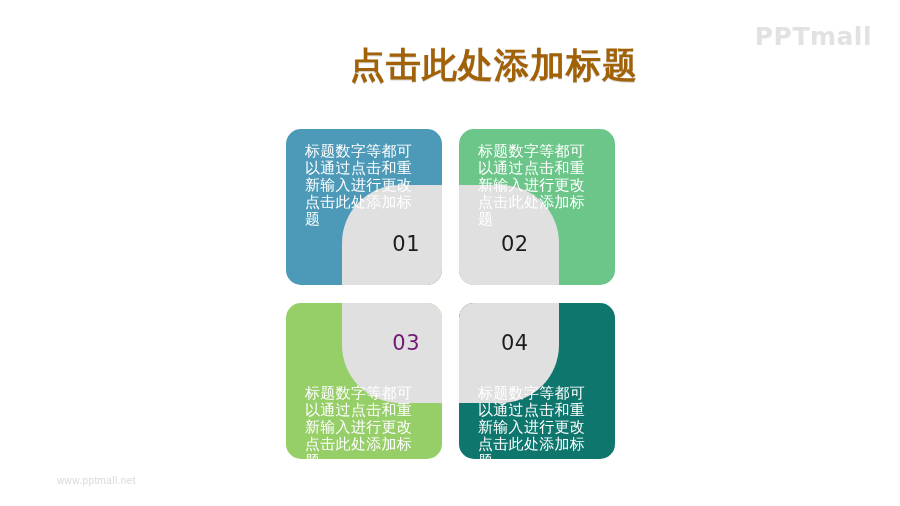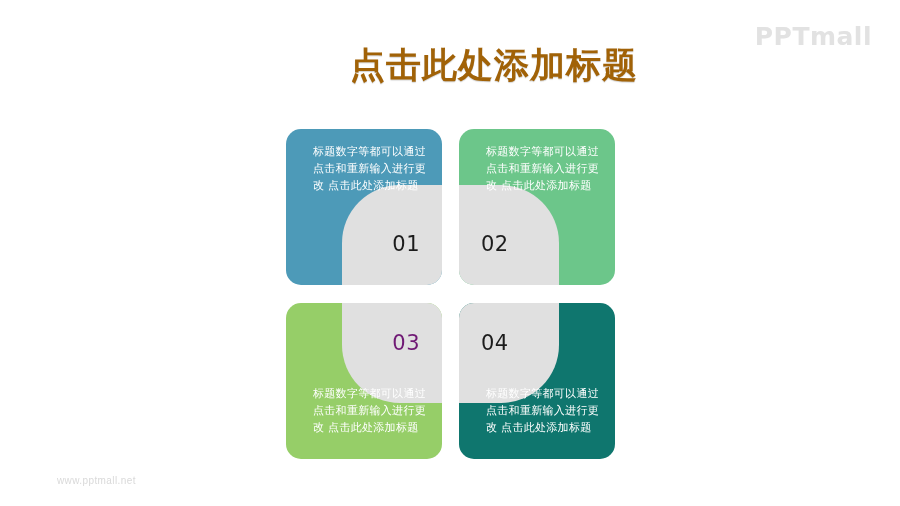--- a/index.html
+++ b/index.html
@@ -102,38 +102,38 @@
   }
 
   .quad-number {
     position: absolute;
     font-size: 21px;
     color: #1c1c1c;
     font-family: "DejaVu Sans", "Liberation Sans", sans-serif;
     font-weight: 400;
     letter-spacing: 0.5px;
     line-height: 1;
+    margin-left: 20px;
   }
   .pos-tl .quad-number { right: 22px; bottom: 30px; }
   .pos-tr .quad-number { left: 22px;  bottom: 30px; }
   .pos-bl .quad-number { right: 22px; top: 30px; }
   .pos-br .quad-number { left: 22px;  top: 30px; }
 
   .quad-text {
     position: absolute;
     left: 0;
     width: 156px;
     box-sizing: border-box;
     padding: 0 16px 0 19px;
     color: #ffffff;
-    font-size: 11px;
+    font-size: 15px;
     line-height: 17px;
     letter-spacing: 0.3px;
     font-family: "DejaVu Sans", "Liberation Sans", sans-serif;
-    margin-left: 8px;
   }
   .pos-tl .quad-text,
   .pos-tr .quad-text { top: 14px; }
   .pos-bl .quad-text,
   .pos-br .quad-text { top: 82px; }
 
   
   .footer-url {
     position: absolute;
     left: 57px;

